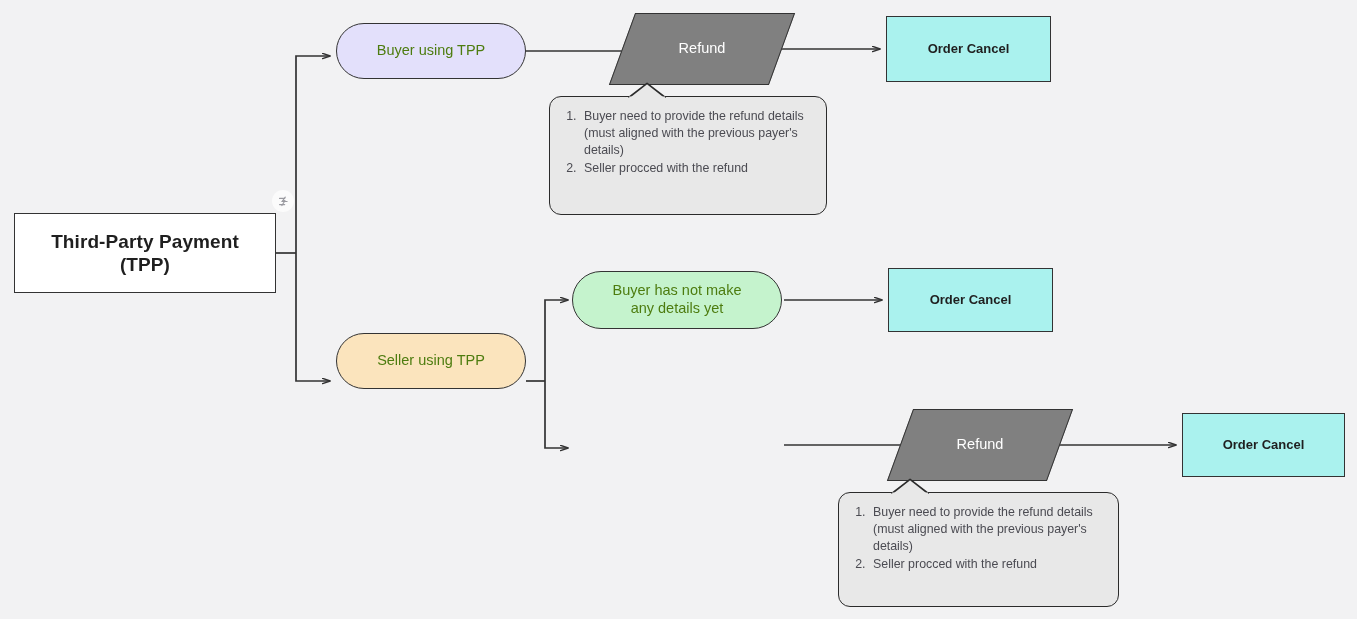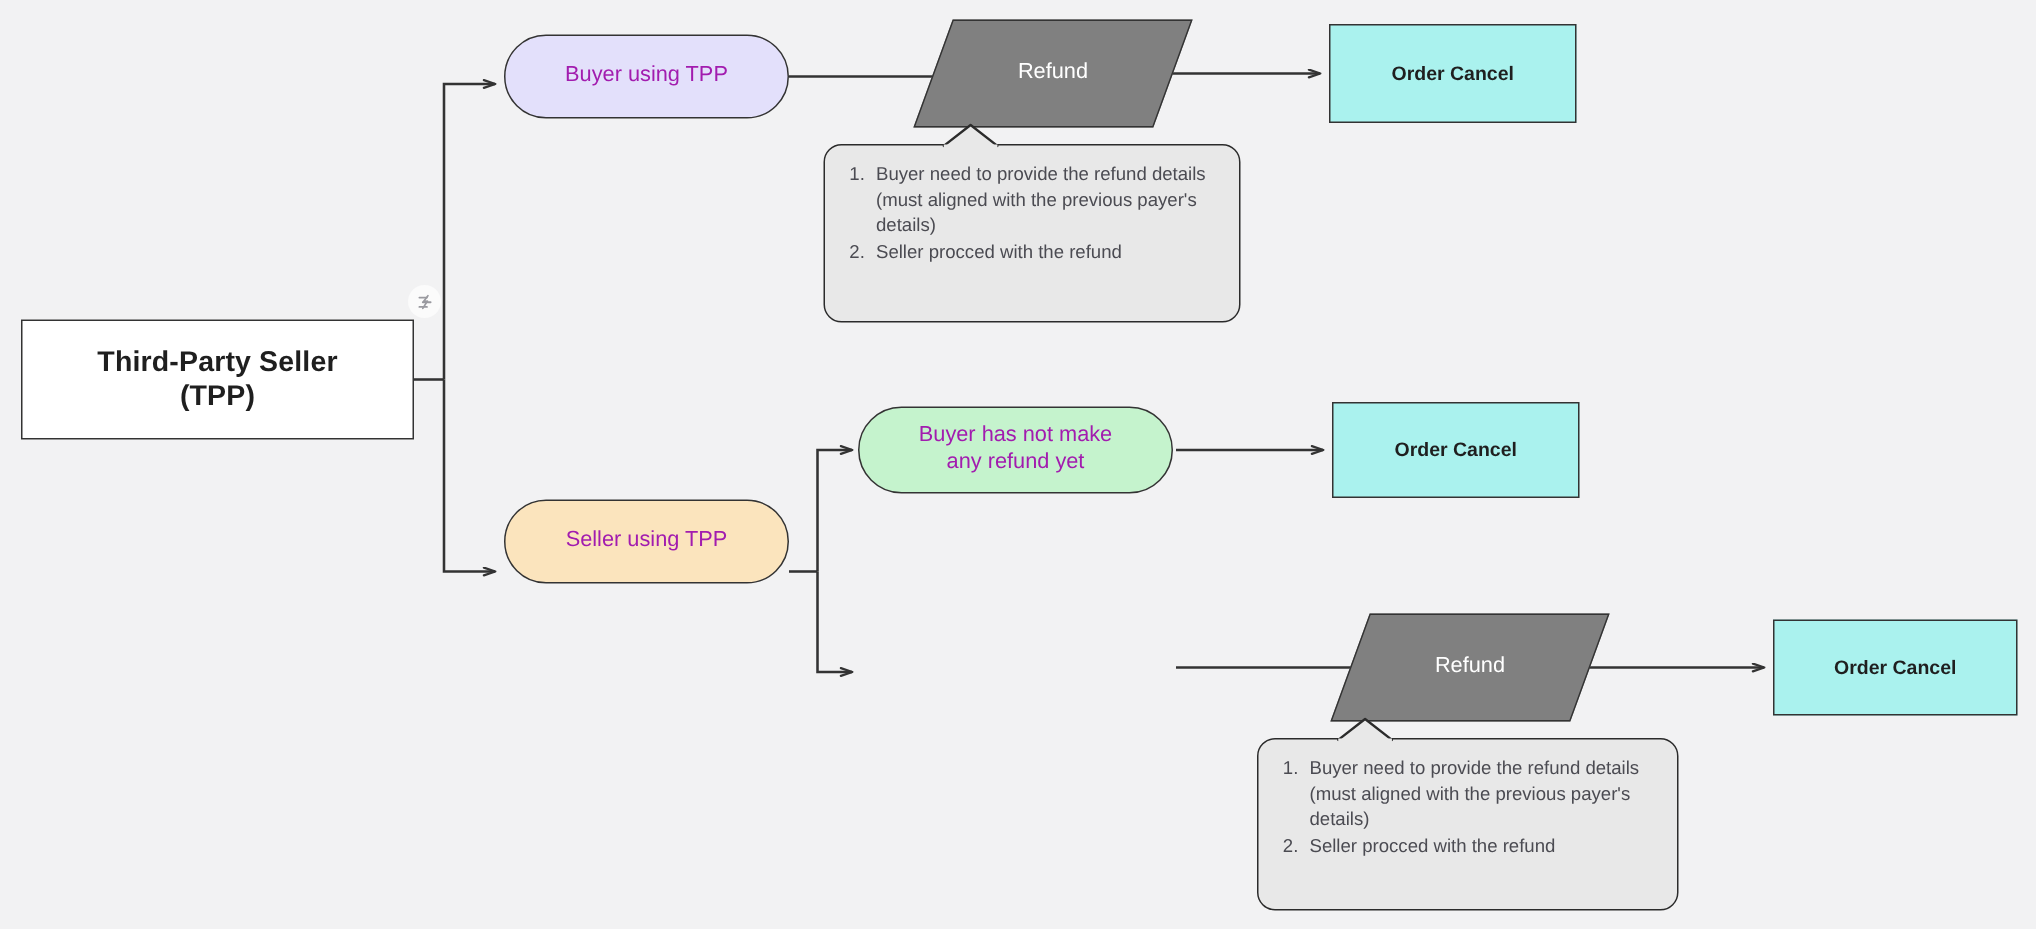--- a/index.html
+++ b/index.html
@@ -50,21 +50,21 @@
     color: #1f1f1f;
     letter-spacing: .1px;
   }
 
   
   .stadium {
     border: 1.7px solid #333333;
     border-radius: 999px;
     font-size: 14.5px;
     font-weight: 400;
-    color: #a21caf;
+    color: #4d7c0f;
     padding: 0 14px;
   }
   .n-buyer-tpp {
     left: 336px; top: 23px;
     width: 190px; height: 56px;
     background: #e3e0fb;
   }
   .n-seller-tpp {
     left: 336px; top: 333px;
     width: 190px; height: 56px;
@@ -215,37 +215,37 @@
       <path d="M784,300 L882,300" marker-end="url(#arrow)"></path>
 
       <path d="M784,445 L912,445" marker-end="url(#arrow)"></path>
 
       <path d="M1054,445 L1176,445" marker-end="url(#arrow)"></path>
     </g>
   </svg>
 
   <div class="node n-root">
     <span>
-      <span>Third-Party Seller</span><br>
+      <span>Third-Party Payment</span><br>
       <span>(TPP)</span>
     </span>
   </div>
 
   <div class="node stadium n-buyer-tpp">
     <span>Buyer using TPP</span>
   </div>
 
   <div class="node stadium n-seller-tpp">
     <span>Seller using TPP</span>
   </div>
 
   <div class="node stadium n-no-payment">
     <span>
       <span>Buyer has not make</span><br>
-      <span>any refund yet</span>
+      <span>any details yet</span>
     </span>
   </div>
 
 
   <div class="node paral n-refund-1">
     <span class="skewbox"></span>
     <span class="plabel">Refund</span>
   </div>
 
   <div class="node paral n-refund-2">

